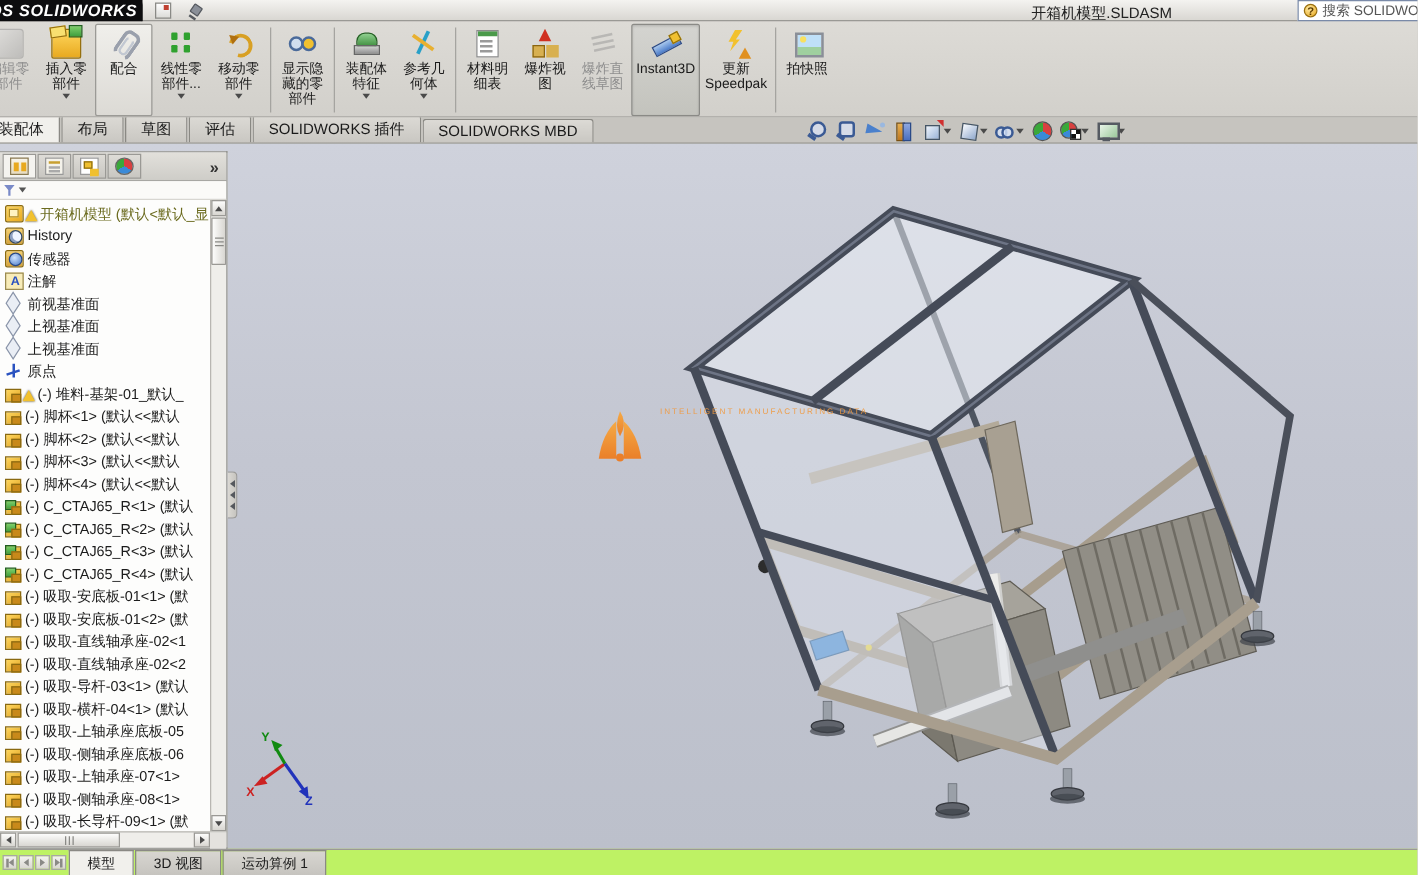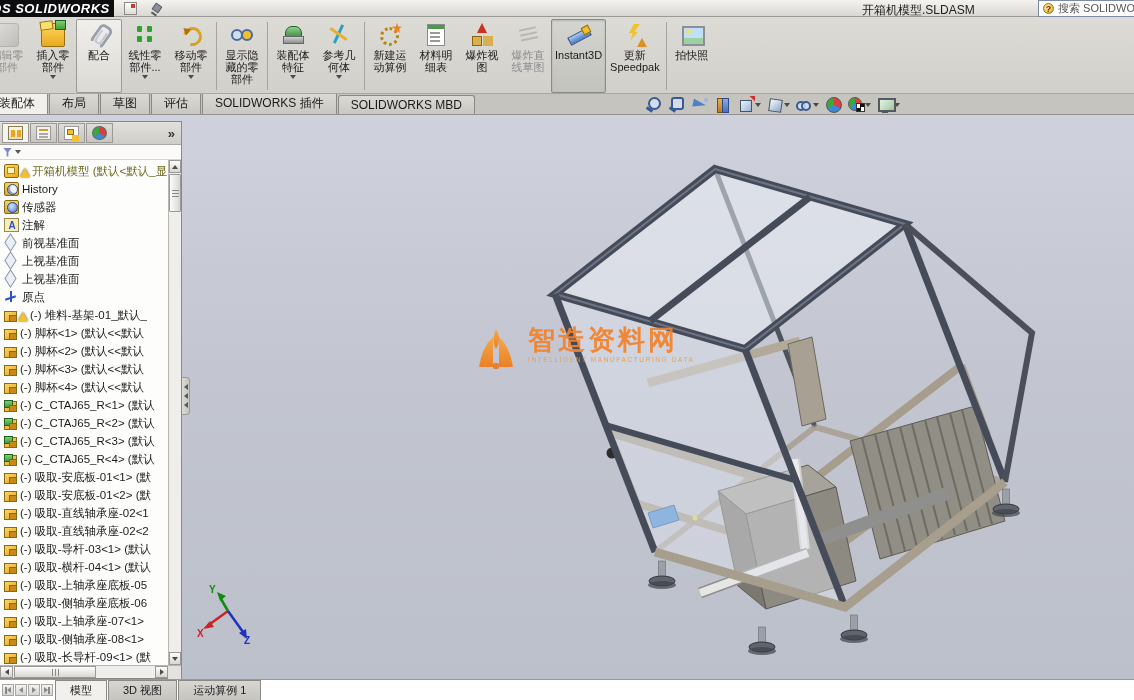--- a/index.html
+++ b/index.html
@@ -14,21 +14,21 @@
   .logo:after{content:"";position:absolute;right:-5px;top:0;border-left:6px solid #0d0d0f;border-top:17px solid transparent}
   .tb-docicon{width:13px;height:13px;margin:0 6px 0 10px;background:linear-gradient(#fff,#dcdcd8);
     border:1px solid #8a8a86;position:relative;flex:none}
   .tb-docicon:after{content:"";position:absolute;right:1px;top:1px;width:4px;height:4px;background:#c04030}
   .menubar{display:flex;align-items:center;height:100%}
   .menu-item{padding:0 9px;height:15px;line-height:15px;white-space:nowrap;cursor:default}
   .menu-item.raised{border:1px solid;border-color:#fbfbfa #8f8f8b #8f8f8b #fbfbfa;background:#e7e5e0;padding:0 8px}
   .pin-icon{width:12px;height:12px;margin-left:8px;position:relative;flex:none}
   .pin-icon:before{content:"";position:absolute;left:2px;top:2px;width:6px;height:6px;background:#8a8f98;border:1px solid #55595f;border-radius:1px;transform:rotate(35deg)}
   .pin-icon:after{content:"";position:absolute;left:0;bottom:0;width:6px;height:1.5px;background:#55595f;transform:rotate(35deg)}
-  .doc-title{position:absolute;left:862px;top:2px;font-size:12px;color:#222;white-space:nowrap}
+  .doc-title{position:absolute;left:825px;top:2px;font-size:12px;color:#222;white-space:nowrap}
   .searchbox{position:absolute;right:-24px;top:0;width:120px;height:17px;background:#fff;
     border:1px solid #7a8aa8;display:flex;align-items:center;overflow:hidden}
   .help-icon{width:11px;height:11px;border-radius:50%;background:radial-gradient(circle at 35% 30%,#ffe9a0,#e8a820);
     border:1px solid #9a7010;color:#5a3a00;font-size:9px;font-weight:bold;line-height:11px;text-align:center;margin:0 4px;flex:none}
   .search-text{font-size:11px;color:#555;white-space:nowrap}
   
   .cmdbar{height:77px;background:linear-gradient(#dddbd6,#d2d0cb);border-bottom:1px solid #a8a7a3;
     display:flex;align-items:stretch;overflow:hidden;padding-top:2px}
   .tbbtn{min-width:46px;padding:3px 3px 0;display:flex;flex-direction:column;align-items:center;
     font-size:11px;line-height:12px;color:#1a1a1a;text-align:center;white-space:pre-line;cursor:default;border:1px solid transparent}
@@ -168,21 +168,21 @@
   .split-handle b{width:0;height:0;border-top:3px solid transparent;border-bottom:3px solid transparent;border-right:4px solid #55585e}
   
   .viewport{flex:1;position:relative;overflow:hidden}
   .machine-svg{position:absolute;left:0;top:0}
   .watermark{position:absolute;left:282px;top:210px;display:flex;align-items:flex-start;opacity:.92;pointer-events:none}
   .wm-text{margin-left:8px}
   .wm-cn{font-size:27px;font-weight:bold;color:#f2822a;letter-spacing:3px;white-space:nowrap;line-height:30px}
   .wm-en{font-size:6.5px;color:#f09a40;letter-spacing:1.6px;white-space:nowrap;margin-top:1px}
   .triad{position:absolute;left:4px;bottom:34px}
   
-  .doctabs{height:21px;background:#ffffff;border-top:1px solid #9a9995;display:flex;align-items:stretch;font-size:11px}
+  .doctabs{height:21px;background:#bef264;border-top:1px solid #9a9995;display:flex;align-items:stretch;font-size:11px}
   .navbtns{display:flex;align-items:center;padding:0 2px;gap:1px}
   .navbtn{width:12px;height:12px;background:linear-gradient(#f4f3f0,#d8d6d1);border:1px solid #a8a7a3;
     display:flex;align-items:center;justify-content:center}
   .navbtn .g{border-top:3px solid transparent;border-bottom:3px solid transparent}
   .g-l{border-right:4px solid #8a8a86}.g-r{border-left:4px solid #8a8a86}
   .navbtn .bar{width:1.5px;height:7px;background:#8a8a86;margin:0 .5px}
   .dtab{border:1px solid #8a8984;border-bottom:none;background:linear-gradient(#d8d6d1,#c6c4bf);
     padding:0 14px;display:flex;align-items:center;white-space:nowrap;margin-right:1px;color:#1a1a1a;cursor:default}
   .dtab.active{background:#f1f0ec}
   .statusbar{height:7px;background:linear-gradient(#e2e0db,#cecdc8);border-top:1px solid #fff}
@@ -261,26 +261,20 @@
 
     <div class="tbbtn">
       <span class="ti ictb-refgeom"></span>
       <span>参考几
 何体</span>
       <span class="ddcaret"></span>
     </div>
 
     <div class="tbsep"></div>
 
-    <div class="tbbtn">
-      <span class="ti ictb-motion"></span>
-      <span>新建运
-动算例</span>
-      
-    </div>
 
     <div class="tbbtn">
       <span class="ti ictb-bom"></span>
       <span>材料明
 细表</span>
       
     </div>
 
     <div class="tbbtn">
       <span class="ti ictb-explode"></span>
@@ -725,21 +719,20 @@
             <stop offset="0" stop-color="#f9a83a"></stop>
               <stop offset="1" stop-color="#ee7a1c"></stop>
           </linearGradient>
         </defs>
         <path d="M7,42 Q10,22 21,12 L21,42 Z" fill="url(#og)"></path>
         <path d="M41,42 Q38,22 27,12 L27,42 Z" fill="url(#og)"></path>
         <path d="M24,4 Q19,16 24,24 Q29,16 26,8 Z" fill="url(#og)"></path>
         <circle cx="24" cy="41" r="3.2" fill="#ee7a1c"></circle>
       </svg>
       <div class="wm-text">
-        <div class="wm-cn">智造资料网</div>
         <div class="wm-en">INTELLIGENT MANUFACTURING DATA</div>
       </div>
     </div>
 
     <svg class="triad" width="62" height="66" viewBox="0 0 62 66">
       <line x1="34" y1="32" x2="16" y2="45" stroke="#cc2222" stroke-width="2.5"></line>
       <polygon points="9,50 20,48 16,42" fill="#cc2222"></polygon>
       <line x1="34" y1="32" x2="27" y2="20" stroke="#118a11" stroke-width="2.5"></line>
       <polygon points="23,13 32,17 26,22" fill="#118a11"></polygon>
       <line x1="34" y1="32" x2="49" y2="53" stroke="#2233bb" stroke-width="2.5"></line>

